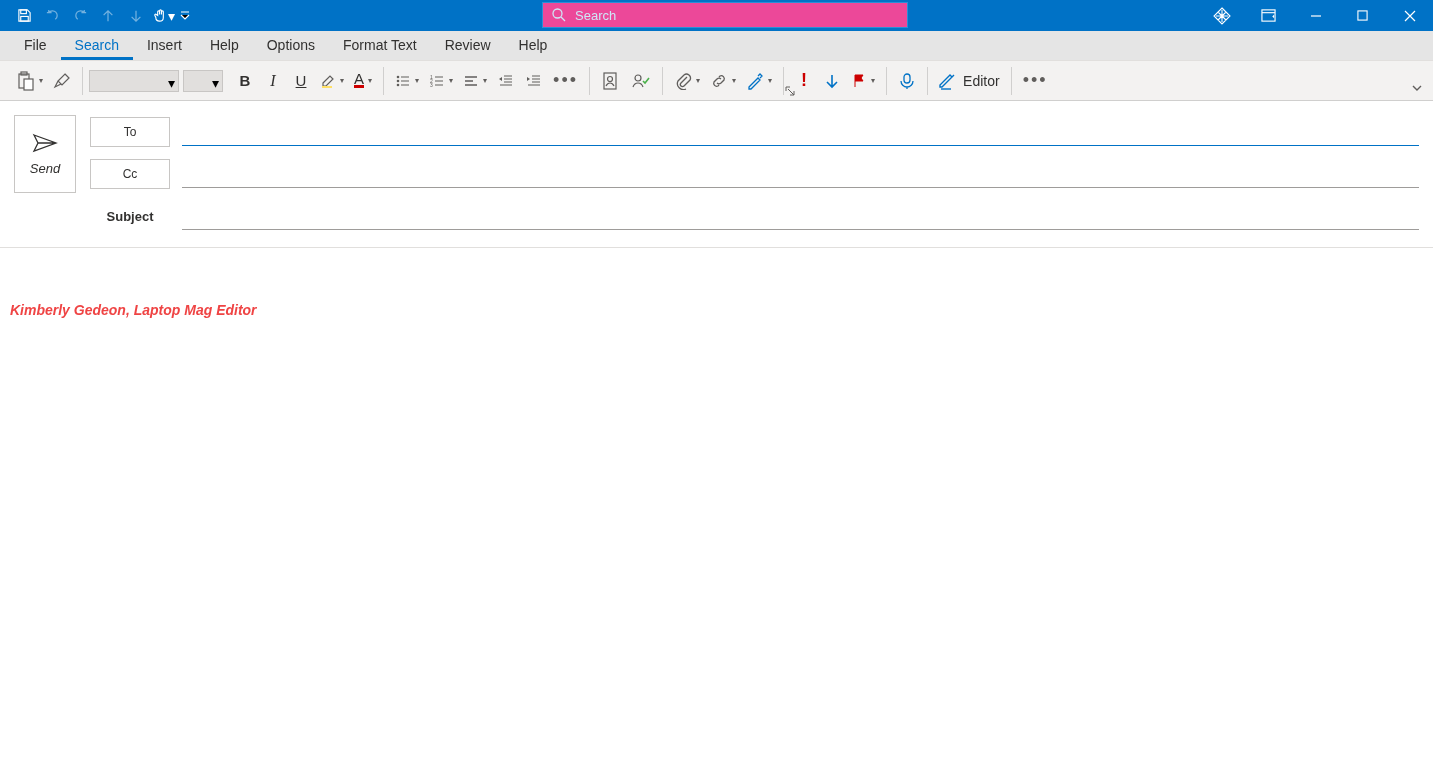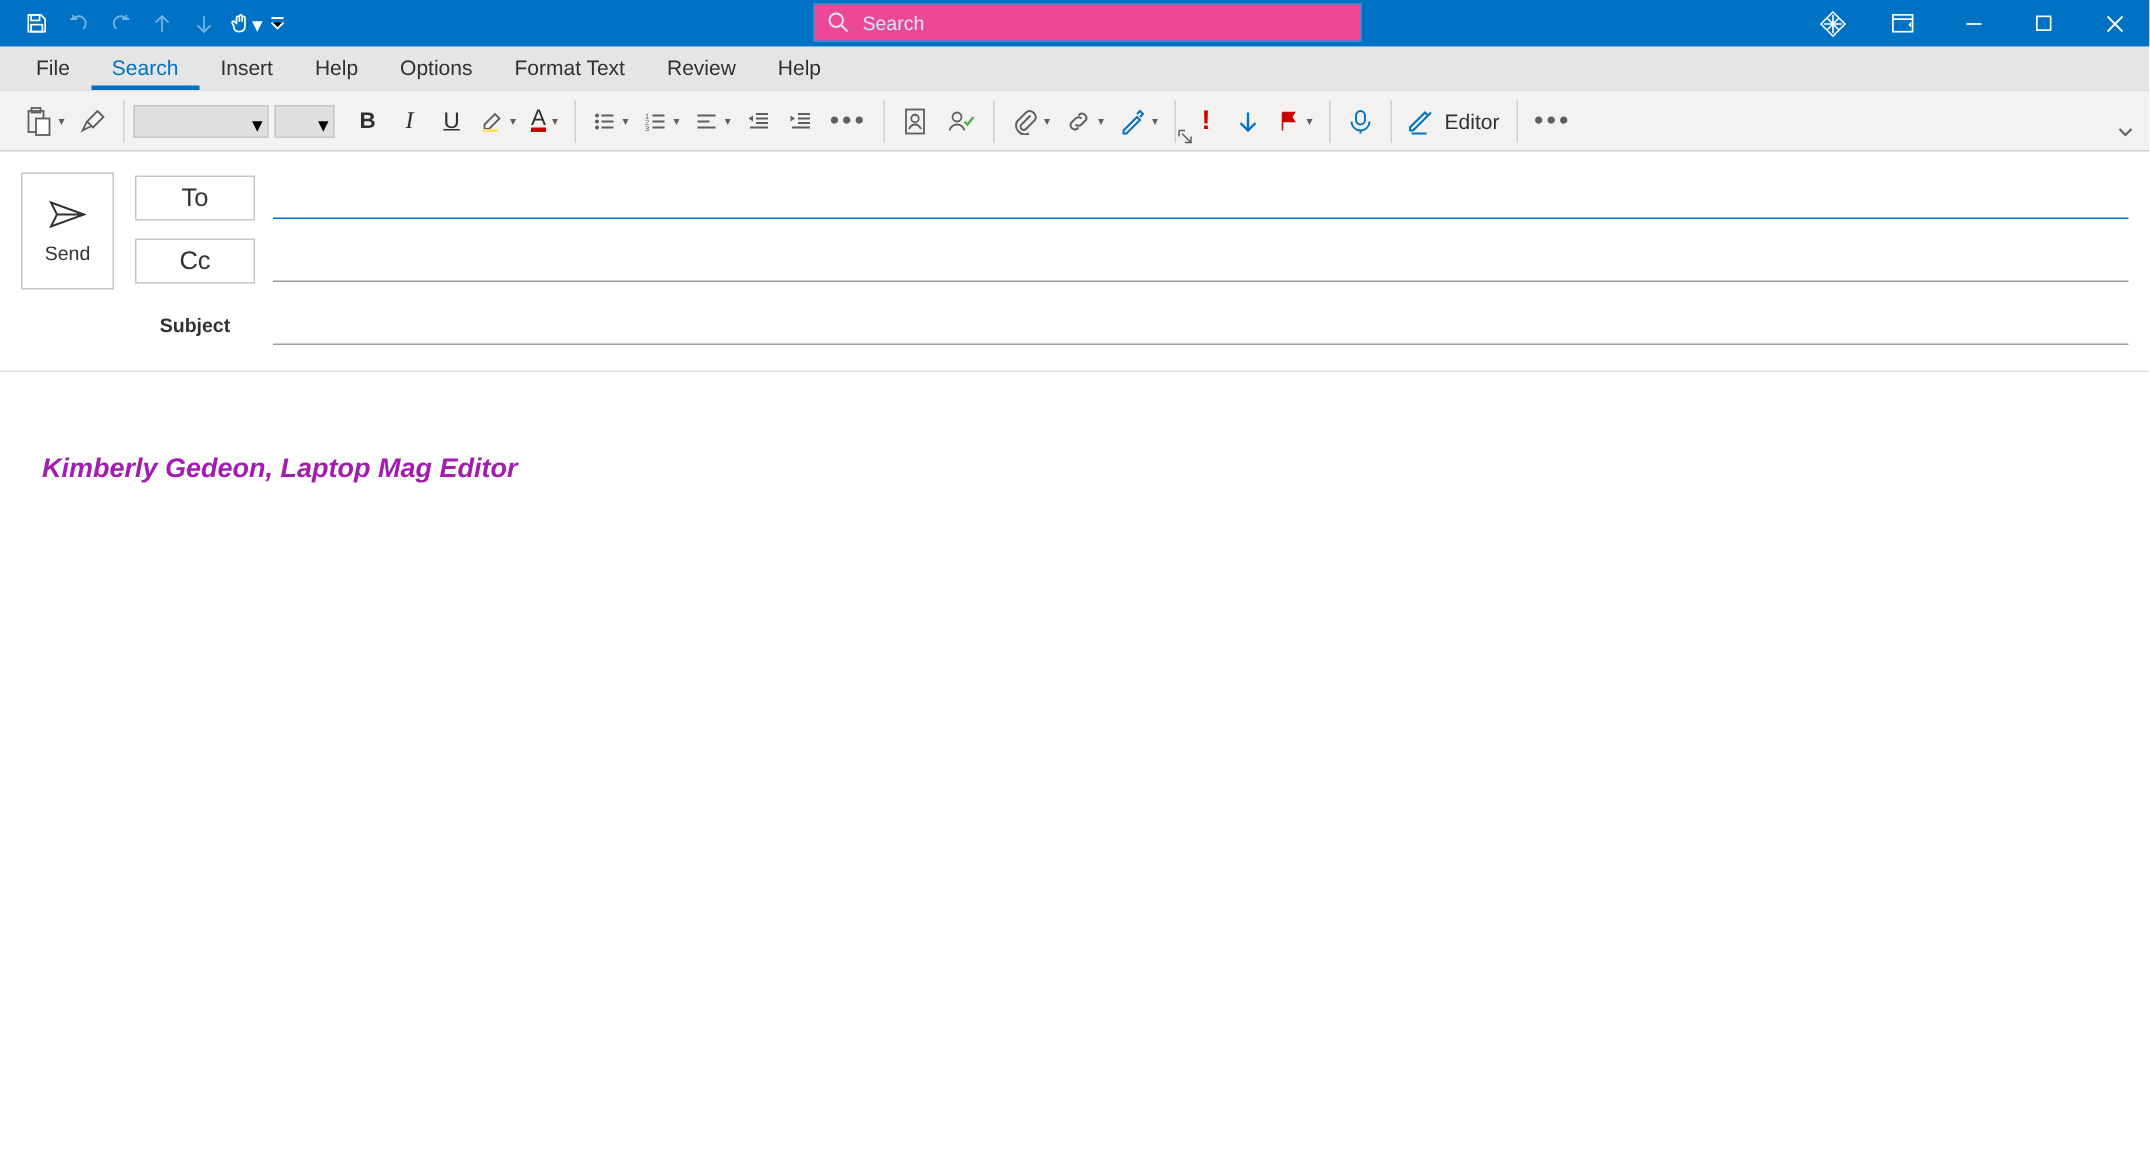--- a/index.html
+++ b/index.html
@@ -29,31 +29,31 @@
 .rbtn .dd { font-size:8px; color:#605e5c; margin-left:2px; }
 .sep { width:1px; height:28px; background:#d0cfce; margin:0 6px; }
 .fontname { width:90px; height:22px; background:#e1dfdd; border:1px solid #c8c6c4; }
 .fontsize { width:40px; height:22px; background:#e1dfdd; border:1px solid #c8c6c4; margin-left:4px; }
 .launcher { position:absolute; right:635px; bottom:2px; width:14px; height:14px; cursor:pointer; }
 .txtbtn { color:#323130; font-size:14px; margin-left:4px; }
 .collapse { position:absolute; right:6px; bottom:2px; width:20px; height:20px; display:flex; align-items:center; justify-content:center; cursor:pointer; }
 
 
 .composehdr { padding:14px 14px 6px 14px; display:flex; gap:14px; border-bottom:1px solid #e1dfdd; }
-.sendcol { width:62px; }
+.sendcol { width:62px;font-style:italic; }
 .sendbtn { width:62px; height:78px; border:1px solid #c8c6c4; display:flex; flex-direction:column; align-items:center; justify-content:center; gap:8px; cursor:pointer; font-size:13px; color:#323130; }
 .fieldscol { flex:1; }
 .fieldrow { display:flex; align-items:center; height:34px; margin-bottom:8px; }
-.lblbtn { width:80px; height:30px; border:1px solid #c8c6c4; font-size:17px; color:#323130; text-align:center; line-height:28px; cursor:pointer; margin-right:12px; }
+.lblbtn { width:80px; height:30px; border:1px solid #c8c6c4; font-size:12px; color:#323130; text-align:center; line-height:28px; cursor:pointer; margin-right:12px; }
 .fieldrow input { flex:1; height:28px; border:none; border-bottom:1px solid #9e9c9a; font-size:14px; outline:none; }
 .fieldrow input.to { border-bottom-color:#0072c6; }
 .fieldrow .plainlbl { width:80px; text-align:center; font-size:13px; color:#323130; margin-right:12px;font-weight:bold; }
 
 
-.mailbody { padding:20px 28px; font-size:18px; color:#a21caf; }
+.mailbody { padding:20px 10px; font-size:14px; color:#ef4444; }
 .signature { font-style:italic; font-weight:700; margin-top:34px; }
 </style>
 </head>
 <body>
 
 <div class="titlebar">
   <div class="qat">
     <div class="qat-btn">
       <svg width="15" height="15" viewBox="0 0 16 16">
           <path fill="none" stroke="#fff" stroke-width="1.2" d="M2 2h9l3 3v9H2z"></path>

